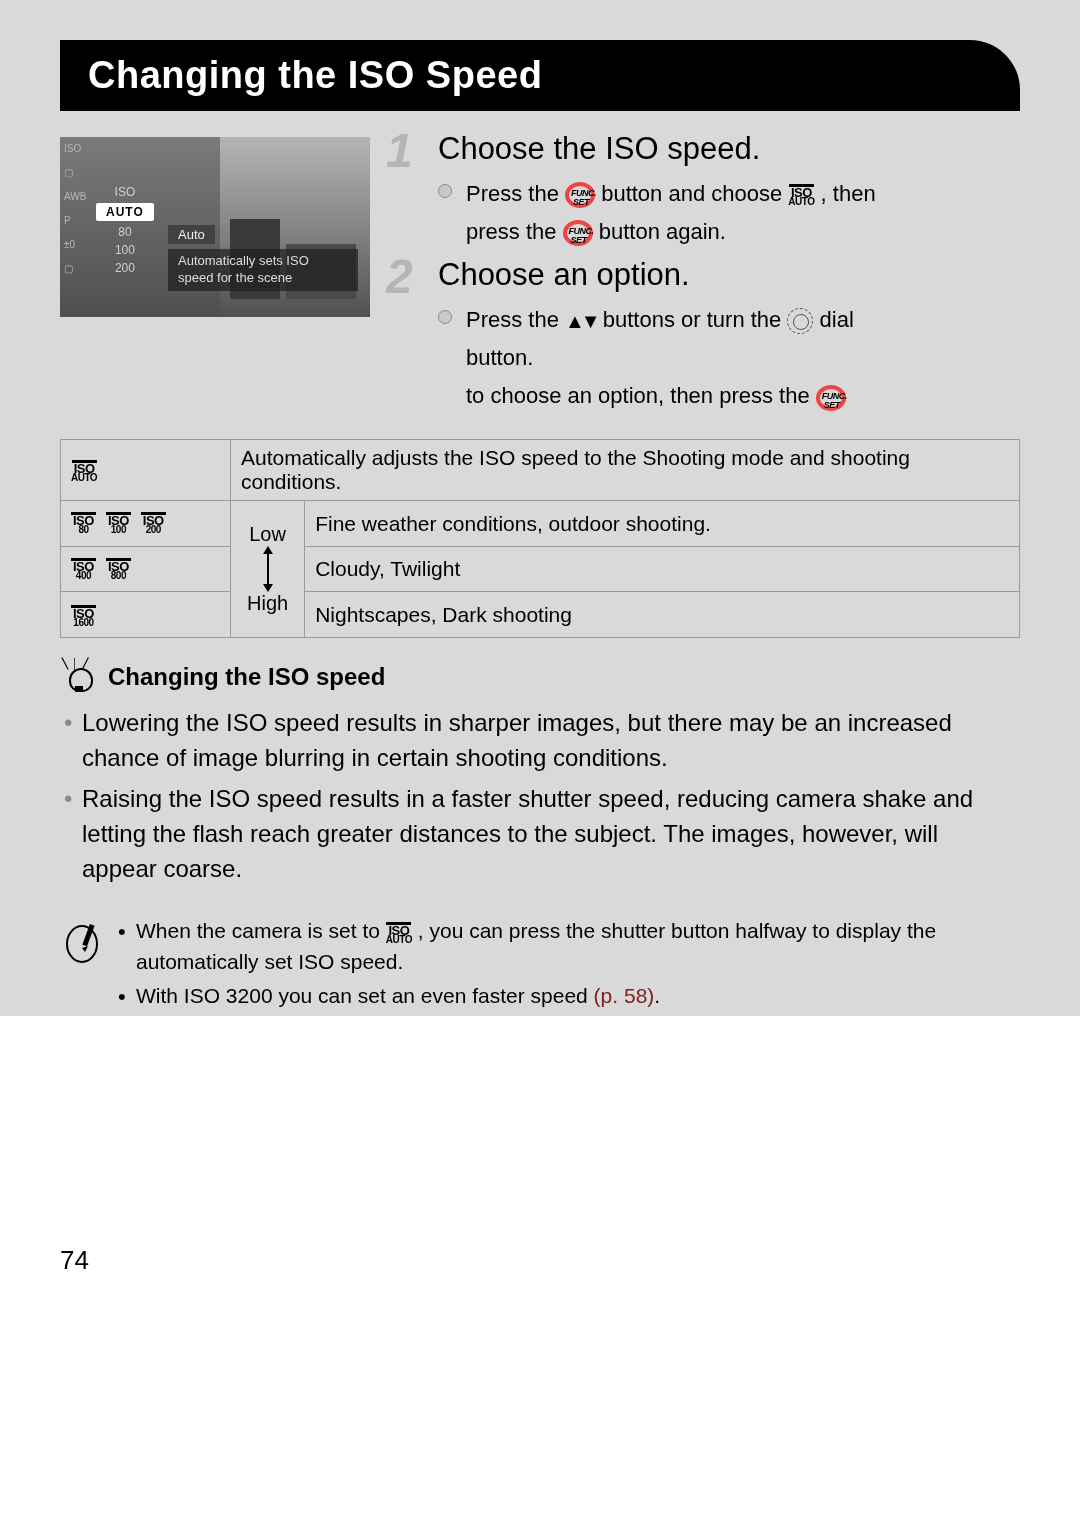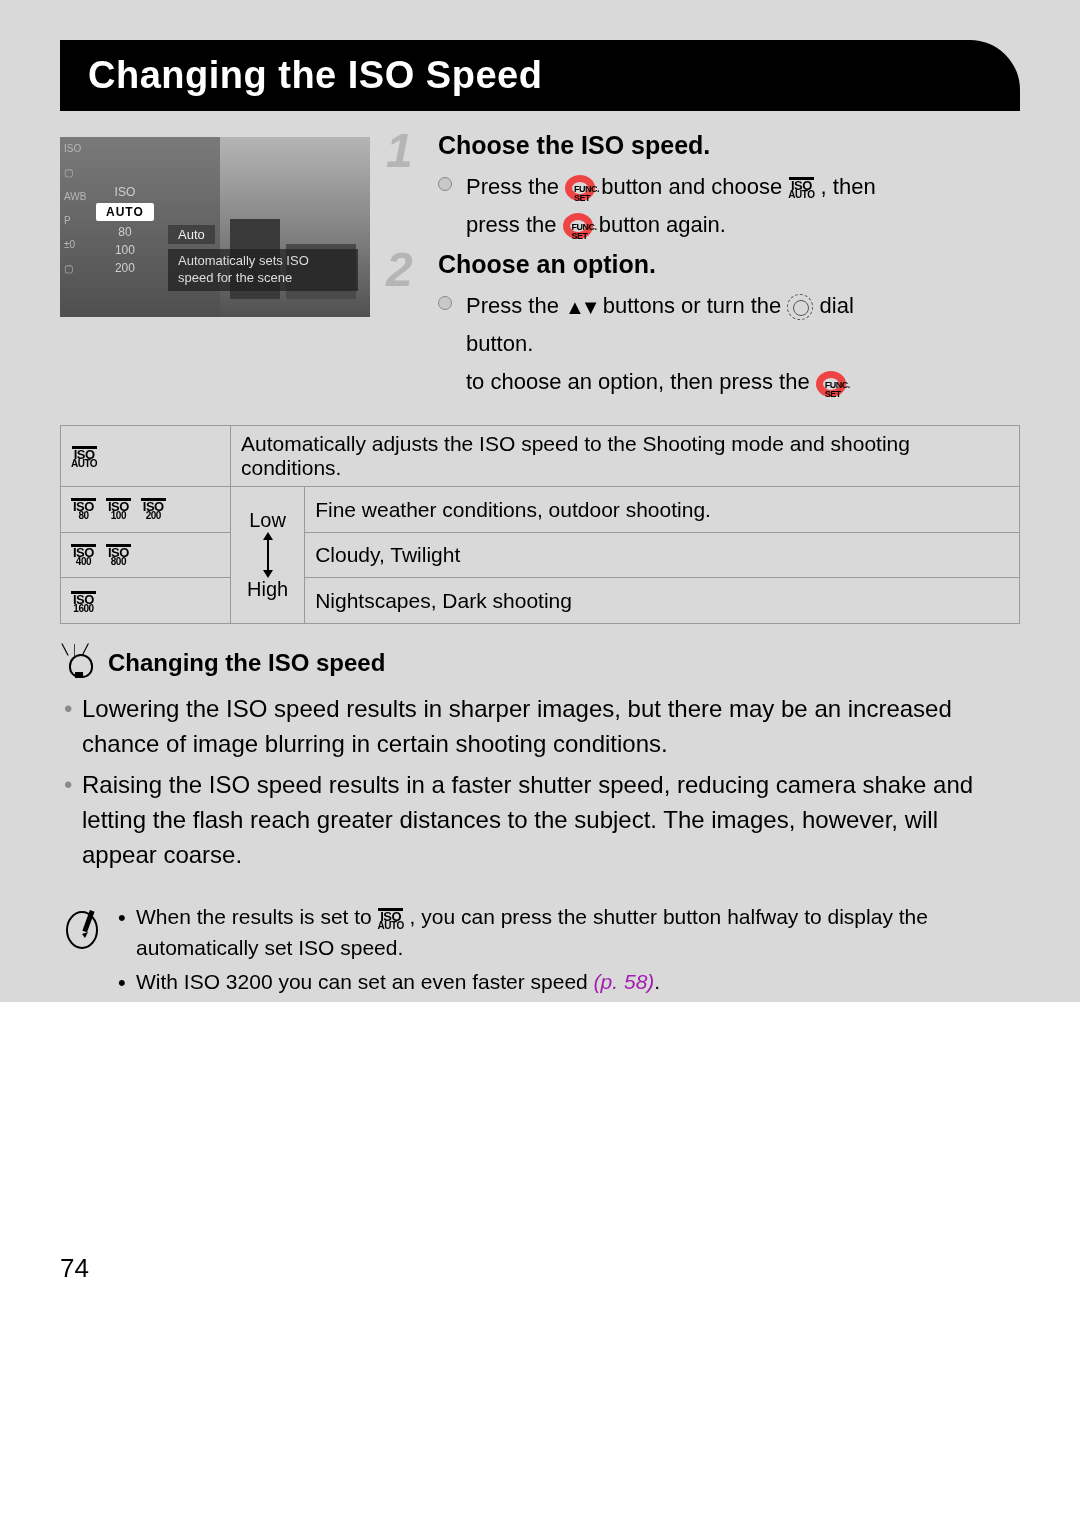--- a/index.html
+++ b/index.html
@@ -81,39 +81,40 @@
     background:#4a4a4a;
   }
 
   .steps { flex: 1; }
   .step { position: relative; padding-left: 44px; margin-bottom: 8px; }
   .step-num {
     position:absolute; left:-8px; top:-8px;
     font-size: 48px; font-weight: bold; font-style: italic;
     color: #b5b5b5;
   }
-  .step-title { font-size: 25px; font-weight: bold; margin-bottom: 10px; }
+  .step-title { font-size: 31px; font-weight: normal; margin-bottom: 10px; }
   .bullet-line {
     font-size: 22px; line-height: 1.55;
     padding-left: 28px; position: relative; margin-bottom:4px;
   }
   .bullet-line .dot {
     position:absolute; left:0; top:7px; width:14px; height:14px; border-radius:50%;
     background:#c9c9c9; border:1px solid #888;
   }
   .bullet-line .tri {
     position:absolute; left:0; top:7px; width:0; height:0;
     border-left:14px solid #888; border-top:8px solid transparent; border-bottom:8px solid transparent;
   }
   .inline-icon {
     display:inline-block; vertical-align:middle;
-    border:7px solid #ef4444; border-radius:50%;
+    border:4px solid #ef4444; border-radius:50%;
     font-size:9px; font-weight:bold; text-align:right;
     line-height:1; padding:3px 2px 2px 2px; width:30px; height:26px;
     letter-spacing:-0.5px;
+    font-style:italic;
   }
   .iso-chip {
     display:inline-flex; flex-direction:column; align-items:center;
     font-weight:bold; font-size:13px; line-height:0.85;
     vertical-align:middle; letter-spacing:-0.5px;
   }
   .iso-chip .top{ border-top:3px solid #000; padding:0 2px;}
   .iso-chip .bot{ font-size:10px; }
   .arrow-ud { font-size:20px; vertical-align:middle; letter-spacing:-4px; }
   .dial-icon {
@@ -154,26 +155,26 @@
   .note-box {
     display:flex; gap:18px; margin-top:14px; font-size:21px; line-height:1.45;
     padding: 0 4px;
   }
   .pencil-icon {
     width:36px; height:44px; flex-shrink:0; position:relative; margin-top:4px;
   }
   .pencil-icon svg { width:36px; height:44px; }
   .note-list li{ list-style:none; position:relative; padding-left:18px; margin-bottom:4px;}
   .note-list li::before{ content:"•"; position:absolute; left:0; top:0; color:#000; font-size:22px;}
-  .link { color:#a21caf;font-style:italic; }
+  .link { color:#7f1d1d; }
   .pagewrap { position:relative; }
   .whitebg {
     background:#fff; width:1080px; height:600px;
   }
-  .pnum { position:absolute; left:60px; top:1245px; font-size:26px;margin-top:8px;}
+  .pnum { position:absolute; left:60px; top:1245px; font-size:26px;}
 </style>
 </head>
 <body>
 
 <div class="pagewrap">
 <div class="page">
 
   <div class="title-bar">Changing the ISO Speed</div>
 
   <div class="content-row">
@@ -332,21 +333,21 @@
   <div class="note-box">
     <div class="pencil-icon">
       <svg viewBox="0 0 36 44">
         <ellipse cx="18" cy="24" rx="15" ry="18" fill="none" stroke="#000" stroke-width="2"></ellipse>
         <rect x="22" y="4" width="5" height="22" fill="#000" transform="rotate(20 24 15)"></rect>
         <polygon points="18,28 24,26 21,32" fill="#000"></polygon>
       </svg>
     </div>
     <ul class="note-list">
       <li>
-        <span>When the results is set to </span>
+        <span>When the camera is set to </span>
         <span class="iso-chip">
               <span class="top">ISO</span>
               <span class="bot">AUTO</span>
             </span>
         <span>, you can press the shutter button halfway to display the automatically set ISO speed.</span>
       </li>
       <li>
         <span>With ISO 3200 you can set an even faster speed </span><span class="link">(p. 58)</span><span>.</span>
       </li>
     </ul>

